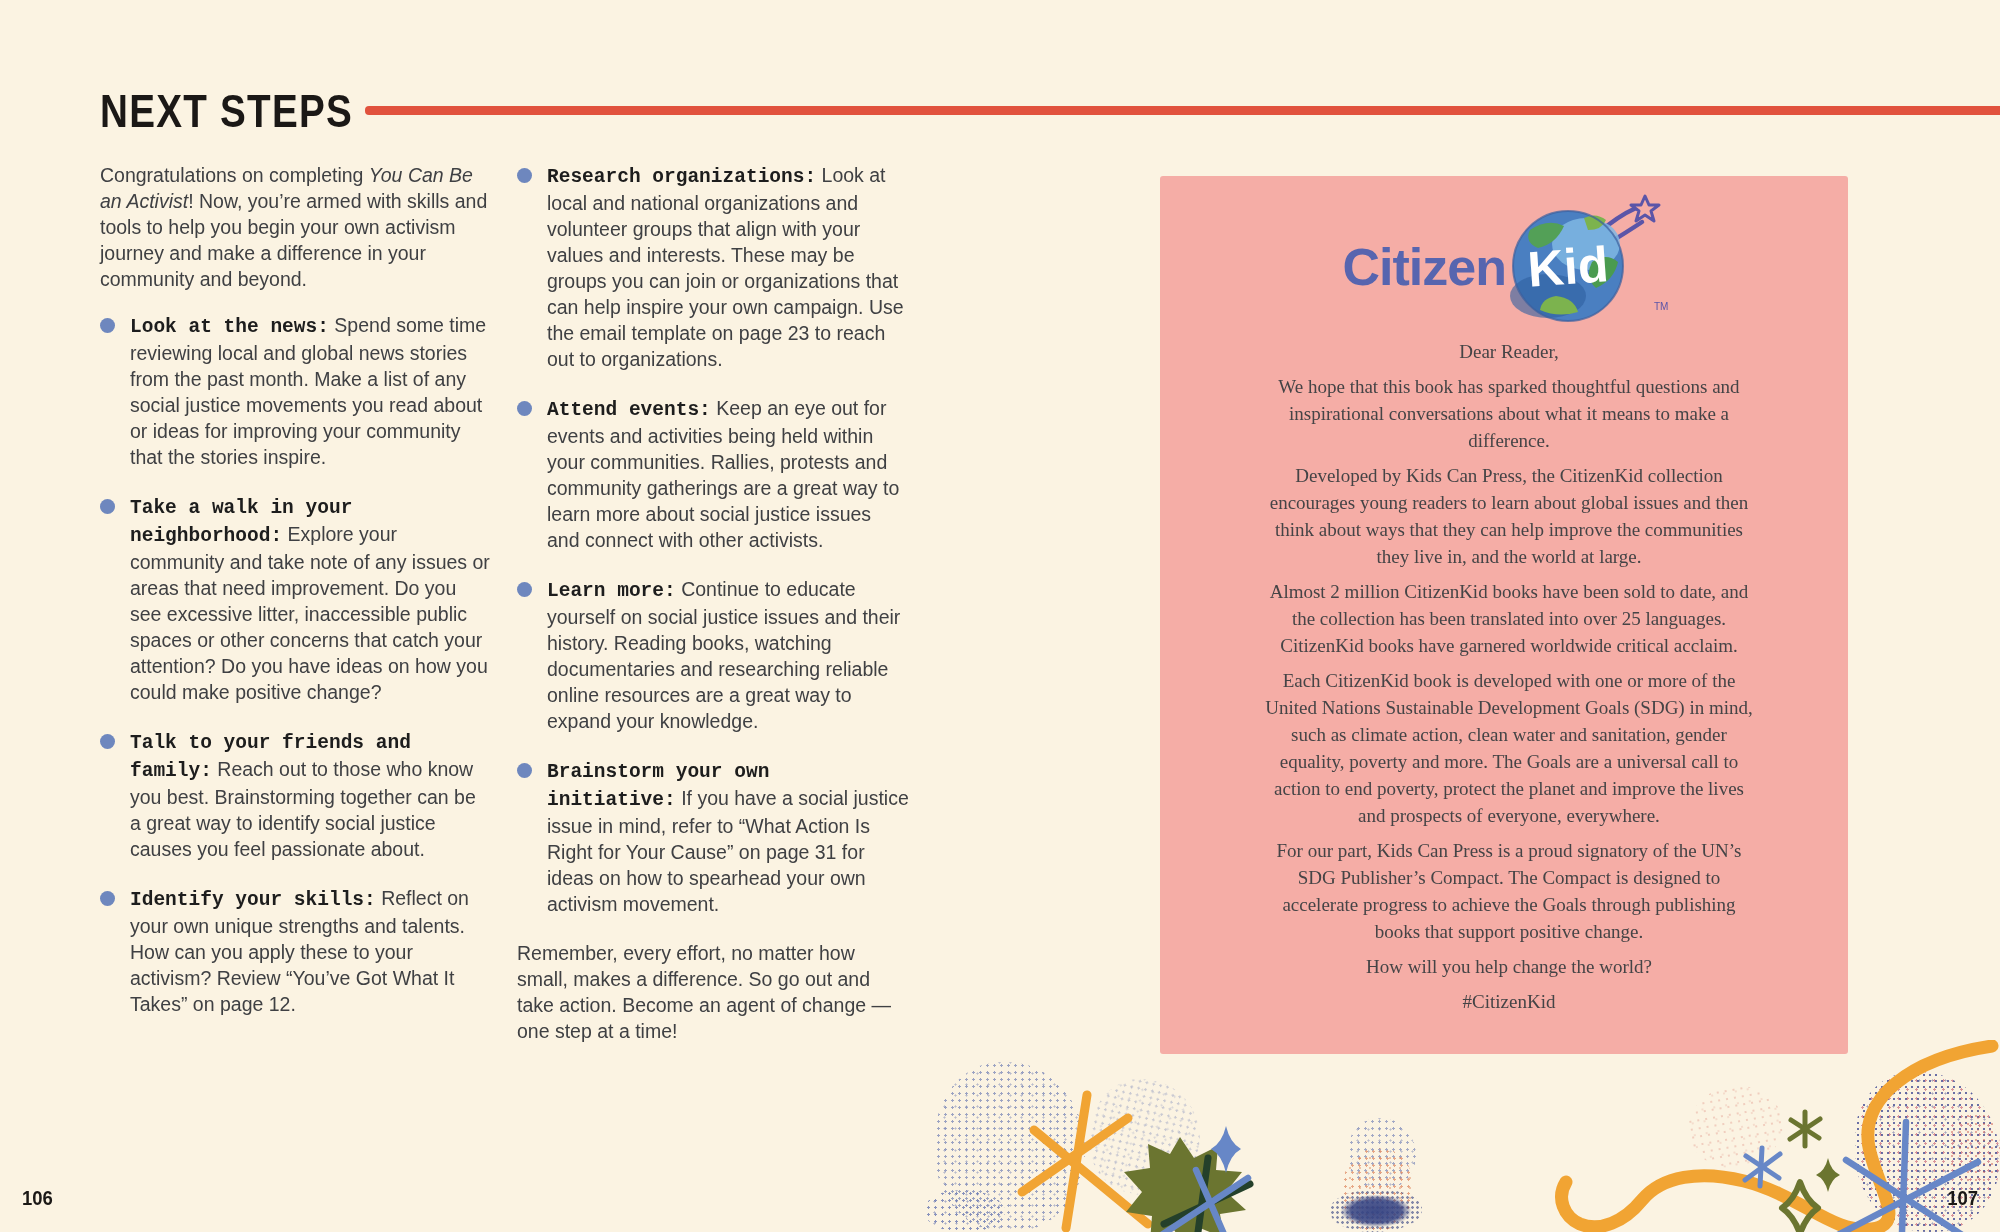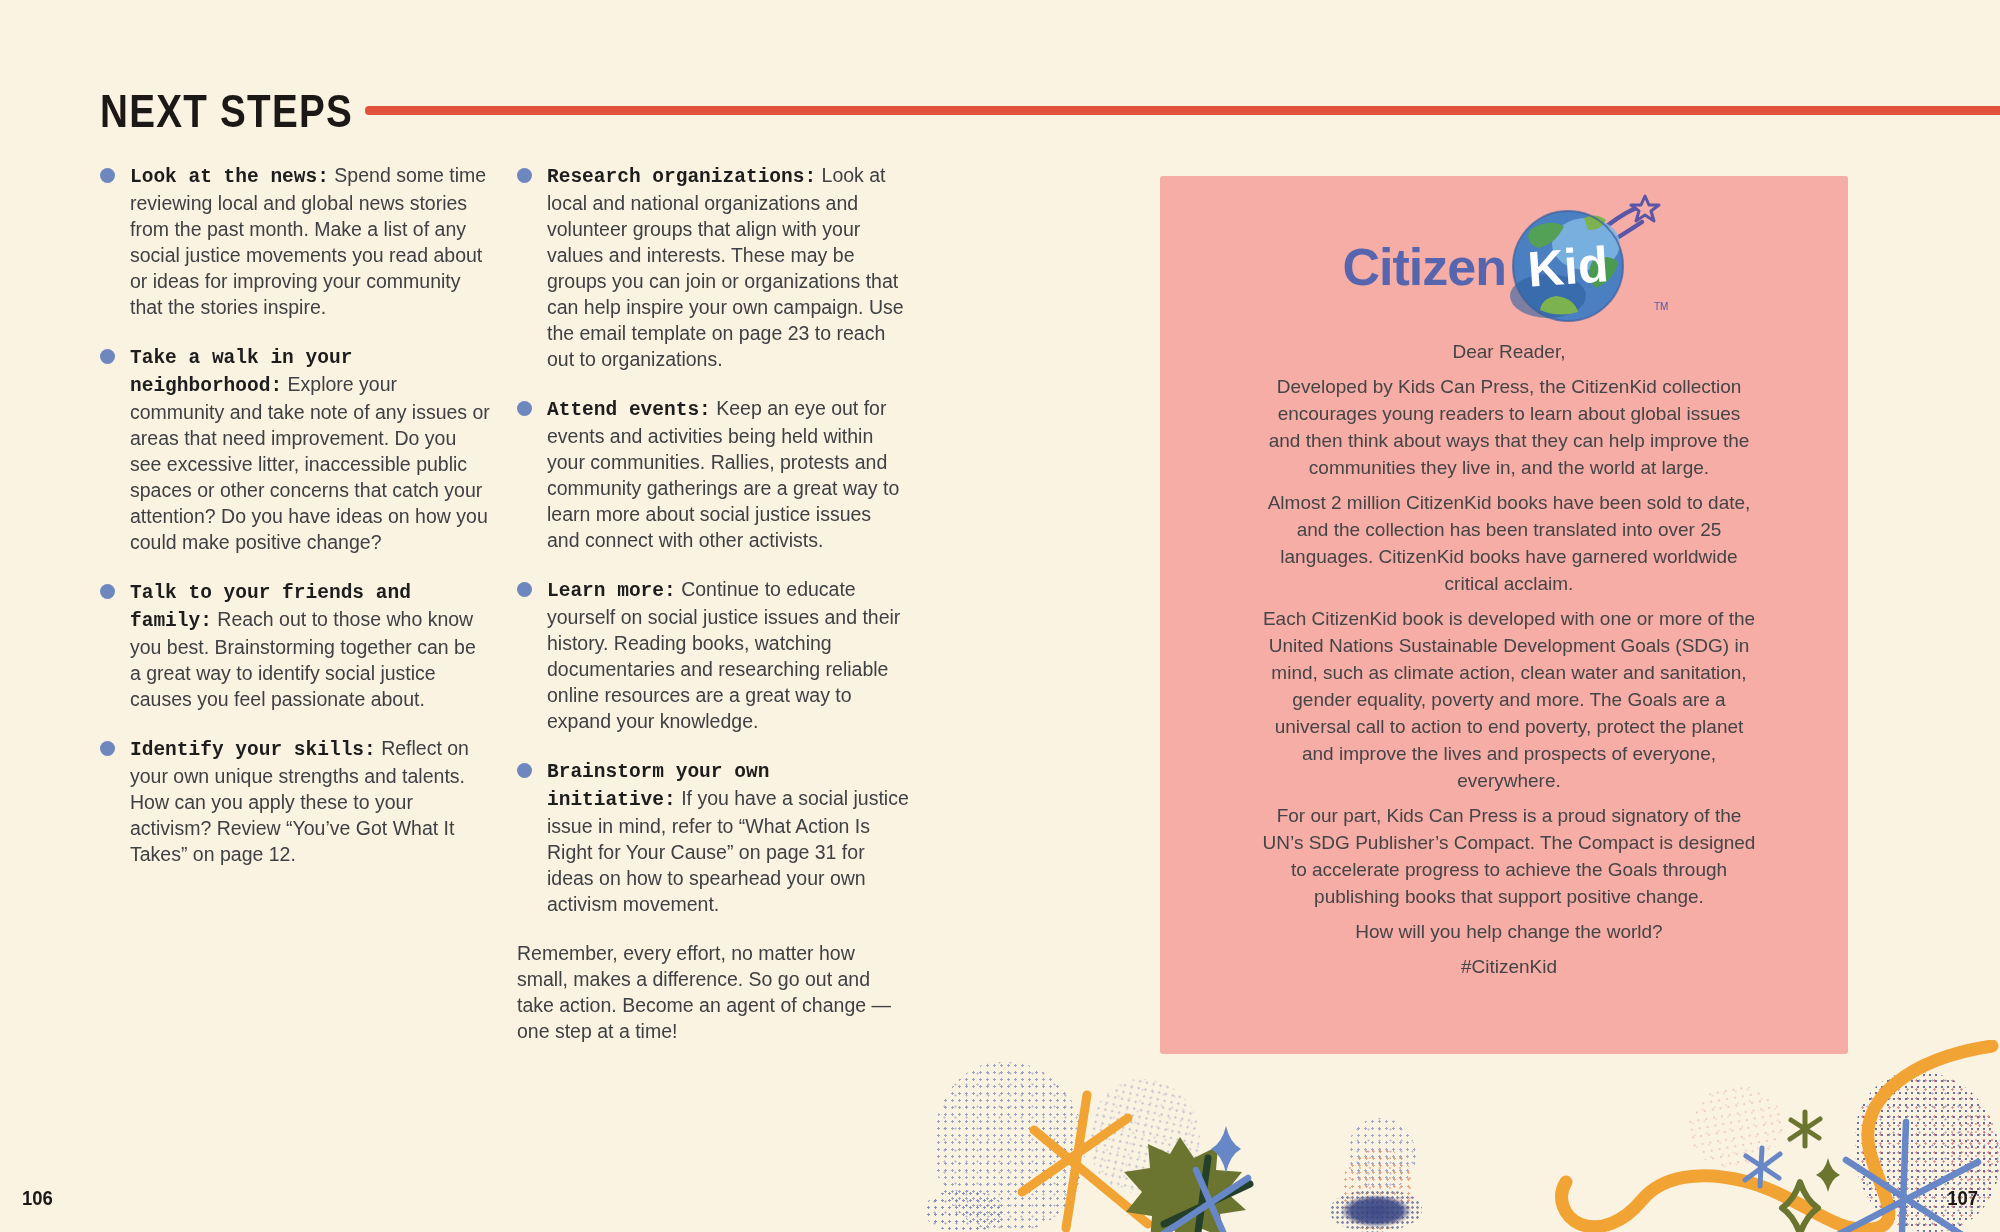--- a/index.html
+++ b/index.html
@@ -34,21 +34,21 @@
   }
   .bullet .lead { font-weight:bold; color:#1d1d1d;font-family:Liberation Mono, monospace; }
   .closing { margin-top:6px; }
   
   .letter-box {
     position:absolute; left:1160px; top:176px; width:688px; height:878px;
     background:#F5ADA6; border-radius:3px;text-align:center;
   }
   .letter-logo { position:absolute; left:50%; top:16px; transform:translateX(-50%); }
   .letter-text {
-    position:absolute; left:100px; top:338px - 176px; right:90px;
+    position:absolute; left:100px; top:338px - 176px; right:90px;font-family:Liberation Serif, serif;
   }
   .letter-text { top:162px; }
   .letter-text p { font-size:19px; line-height:27px; margin-bottom:8px; color:#454446; }
   
   .pagenum {
     position:absolute; bottom:22px; font-size:21px; font-weight:800; color:#1B1816;
     transform:scaleX(0.88); z-index:6;
   }
   #pagenum-left  { left:22px;  transform-origin:left center; }
   #pagenum-right { right:22px; transform-origin:right center; }
@@ -94,20 +94,21 @@
 </style>
 </head>
 <body>
 
 <div id="canvas">
 
   <h1 class="title">NEXT STEPS</h1>
   <div class="red-rule"></div>
 
   <div class="col" id="col-left">
+    <p class="para"><span>Congratulations on completing </span><span class="italic">You Can Be an Activist</span><span>! Now, you’re armed with skills and tools to help you begin your own activism journey and make a difference in your community and beyond.</span></p>
 
     <div class="bullet">
       <span class="dot"></span>
       <p><span class="lead">Look at the news:</span><span> Spend some time reviewing local and global news stories from the past month. Make a list of any social justice movements you read about or ideas for improving your community that the stories inspire.</span></p>
     </div>
     <div class="bullet">
       <span class="dot"></span>
       <p><span class="lead">Take a walk in your neighborhood:</span><span> Explore your community and take note of any issues or areas that need improvement. Do you see excessive litter, inaccessible public spaces or other concerns that catch your attention? Do you have ideas on how you could make positive change?</span></p>
     </div>
     <div class="bullet">
@@ -160,20 +161,21 @@
         <path d="M206,118 Q224,126 244,120 Q240,106 222,104 Q208,106 206,118 Z" fill="#7CB34E"></path>
         <path d="M250,26 Q262,20 272,28 Q268,38 254,38 Z" fill="#7CB34E"></path>
         <circle cx="234" cy="74" r="55" fill="none" stroke="#3A5F9E" stroke-width="2" opacity="0.7"></circle>
       </g>
       <text x="234" y="92" text-anchor="middle" font-family="Liberation Sans, DejaVu Sans, sans-serif" font-size="50" font-weight="bold" fill="#FFFFFF" transform="rotate(-4 234 74)">Kid</text>
       <text x="320" y="118" font-family="Liberation Sans, DejaVu Sans, sans-serif" font-size="10" fill="#5B55A8">TM</text>
     </svg>
 
     <div class="letter-text">
       <p>Dear Reader,</p>
+      <p>We hope that this book has sparked thoughtful questions and inspirational conversations about what it means to make a difference.</p>
       <p>Developed by Kids Can Press, the CitizenKid collection encourages young readers to learn about global issues and then think about ways that they can help improve the communities they live in, and the world at large.</p>
       <p>Almost 2 million CitizenKid books have been sold to date, and the collection has been translated into over 25 languages. CitizenKid books have garnered worldwide critical acclaim.</p>
       <p>Each CitizenKid book is developed with one or more of the United Nations Sustainable Development Goals (SDG) in mind, such as climate action, clean water and sanitation, gender equality, poverty and more. The Goals are a universal call to action to end poverty, protect the planet and improve the lives and prospects of everyone, everywhere.</p>
       <p>For our part, Kids Can Press is a proud signatory of the UN’s SDG Publisher’s Compact. The Compact is designed to accelerate progress to achieve the Goals through publishing books that support positive change.</p>
       <p>How will you help change the world?</p>
       <p>#CitizenKid</p>
     </div>
   </div>
 
   <div class="speckle speckle-blue" style="left:935px;  top:1062px; width:150px; height:170px; opacity:.75;"></div>

